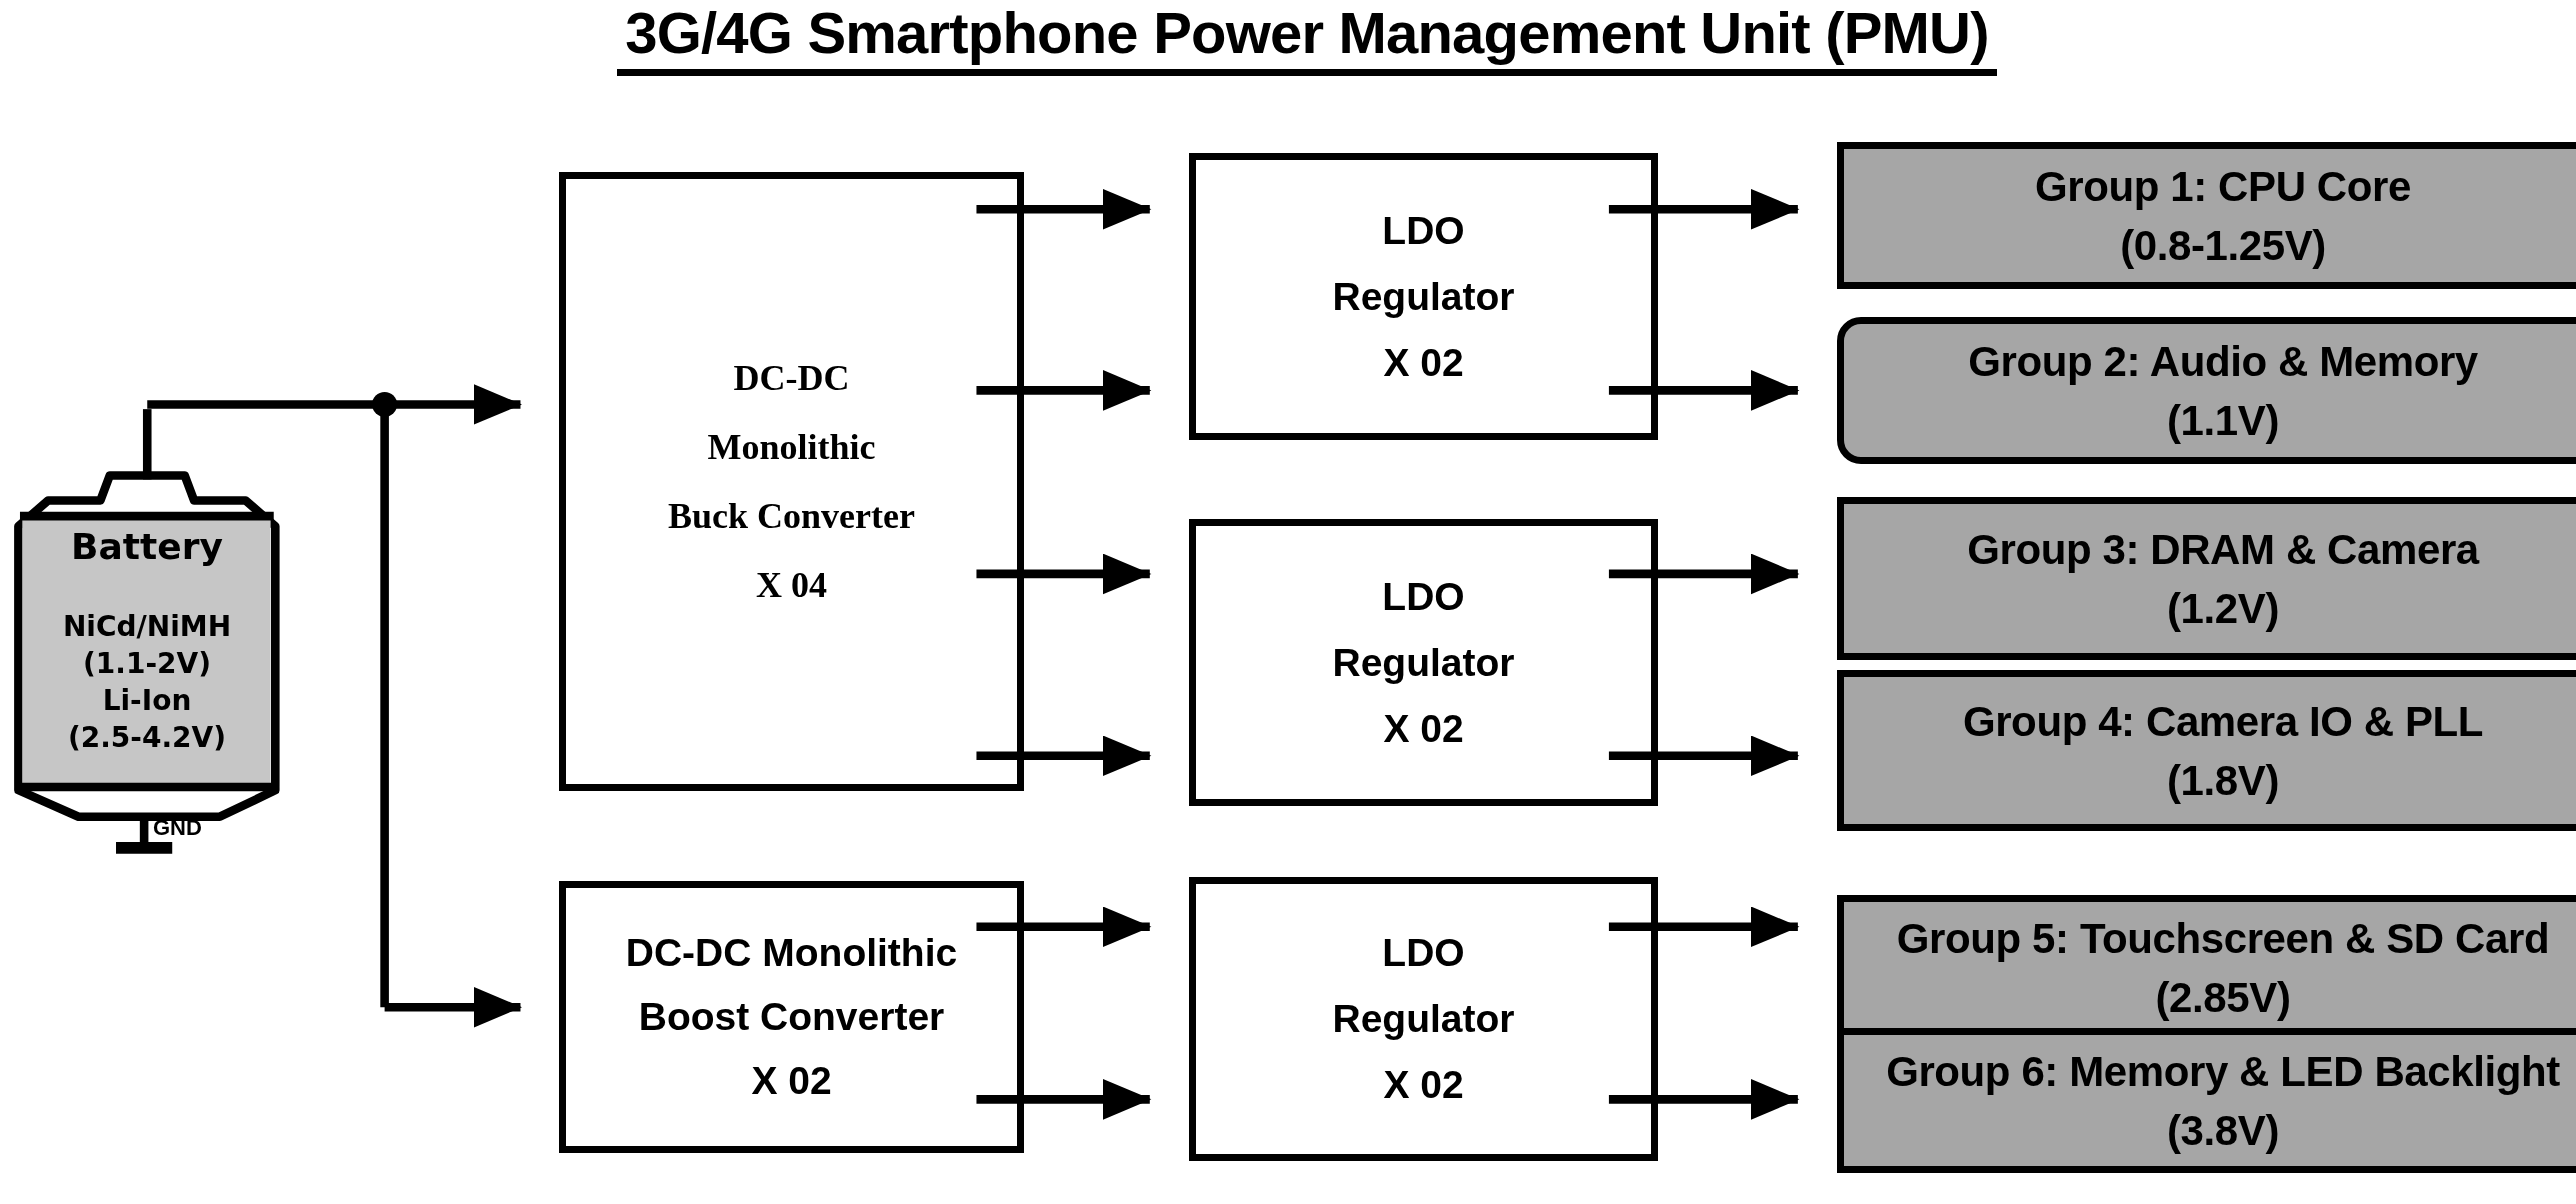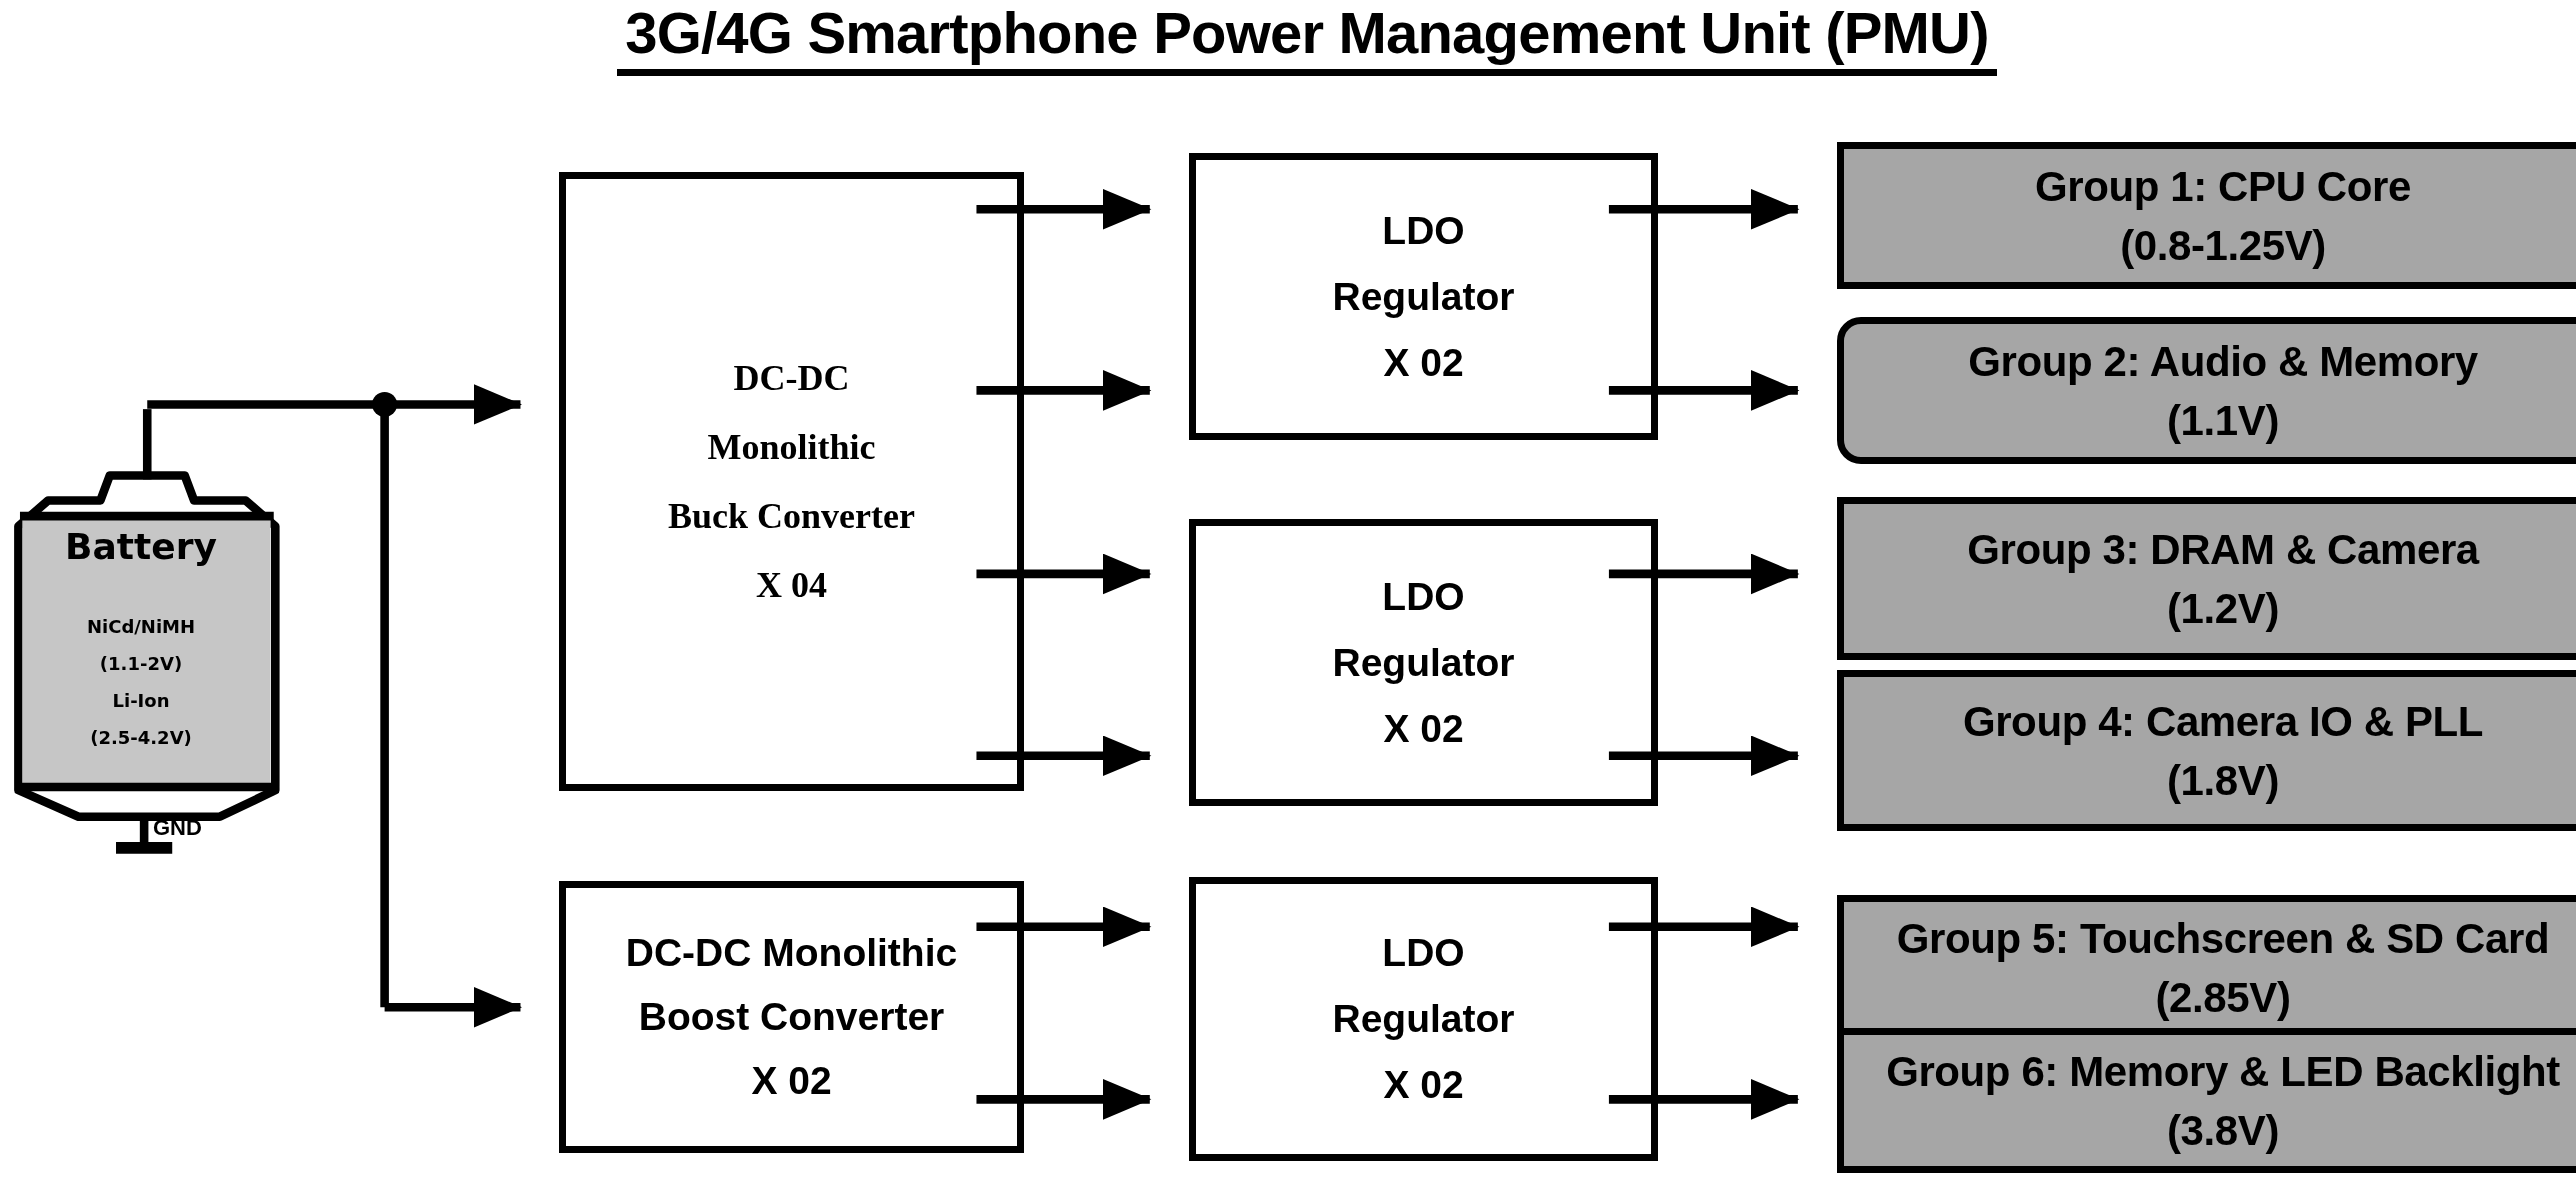--- a/index.html
+++ b/index.html
@@ -61,26 +61,26 @@
     letter-spacing:-0.4px;
   }
   .g1{top:142px; height:147px;}
   .g2{top:317px; height:147px;border-radius:24px;}
   .g3{top:497px; height:163px;}
   .g4{top:670px; height:161px;}
   .g5{top:895px; height:145px;}
   .g6{top:1028px; height:145px;}
   
   .battery-text{
-    position:absolute; left:12px; top:525px; width:258px;
+    position:absolute; left:18px; top:525px; width:258px;
     text-align:center; z-index:6;
     font-family:"DejaVu Sans", sans-serif; font-weight:bold;
   }
   .battery-title{font-size:36px; line-height:44px; margin-bottom:39px;}
-  .battery-line{font-size:18px; line-height:37px;}
+  .battery-line{font-size:28px; line-height:37px;}
   .gnd-label{
     position:absolute; left:153px; top:815px; z-index:6;
     font-weight:bold; font-size:22px;
   }
   
   .wires{
     position:absolute; left:0; top:0; z-index:5;
     pointer-events:none;
   }
 </style>

